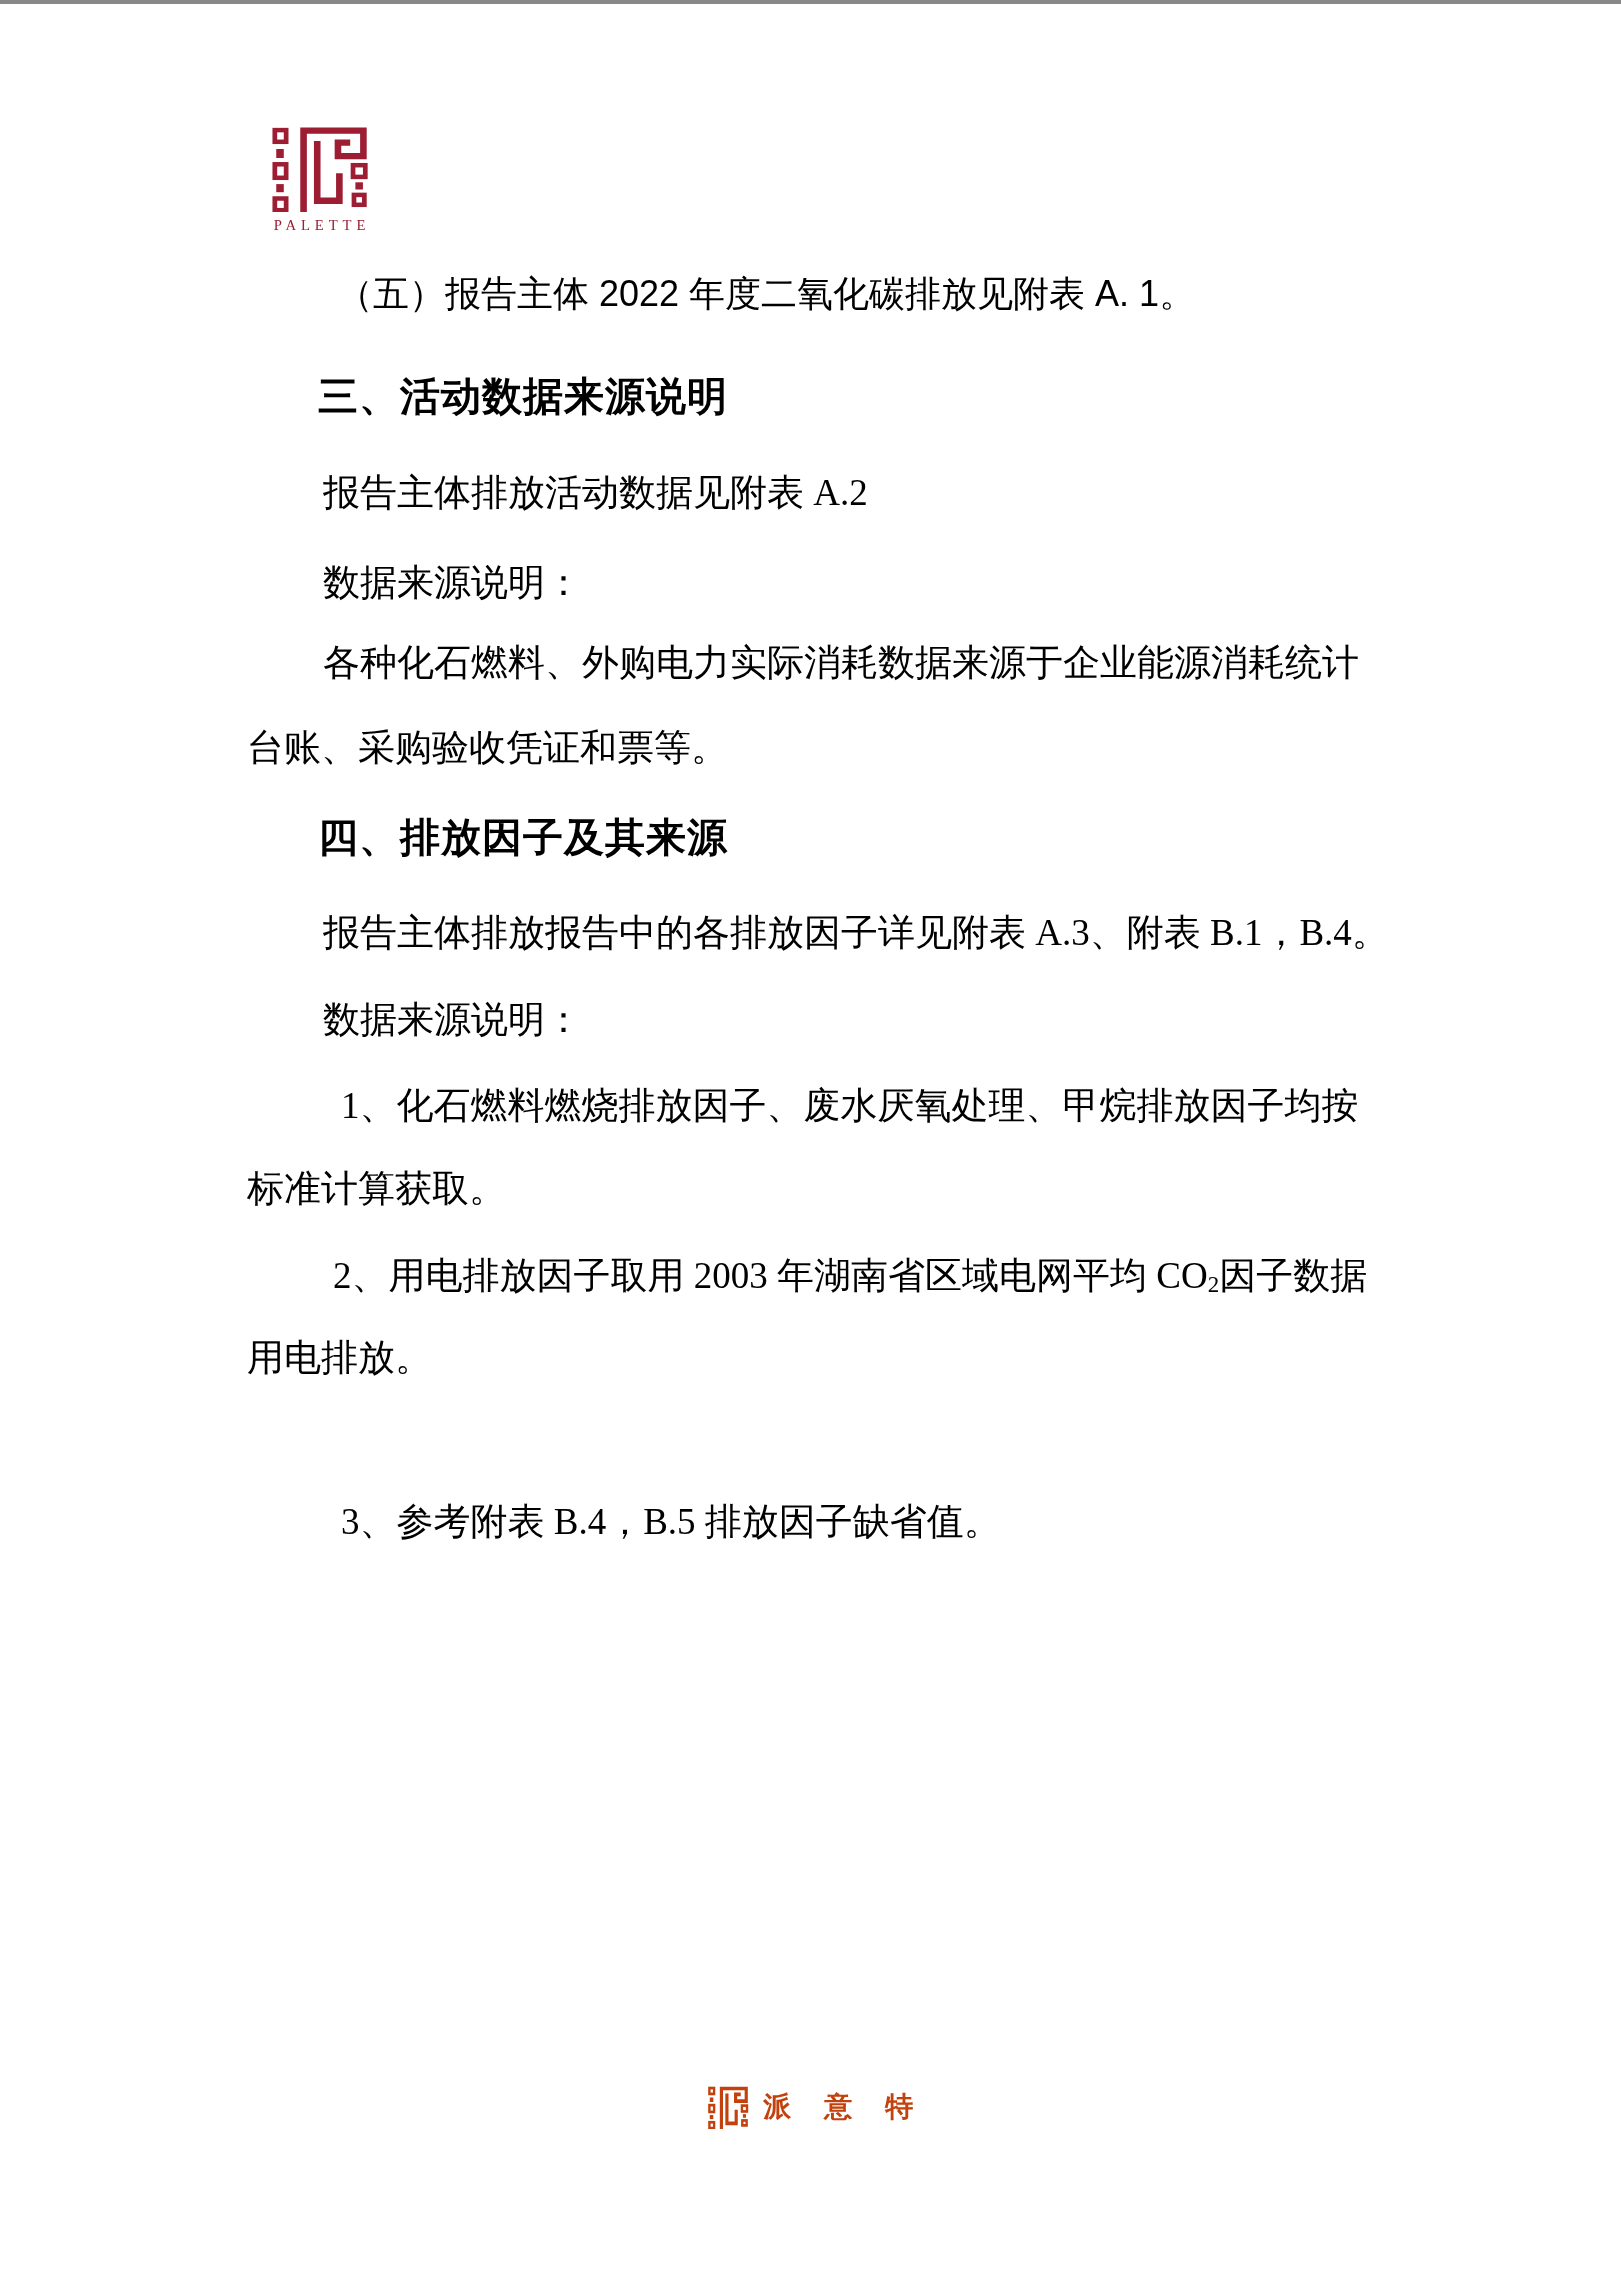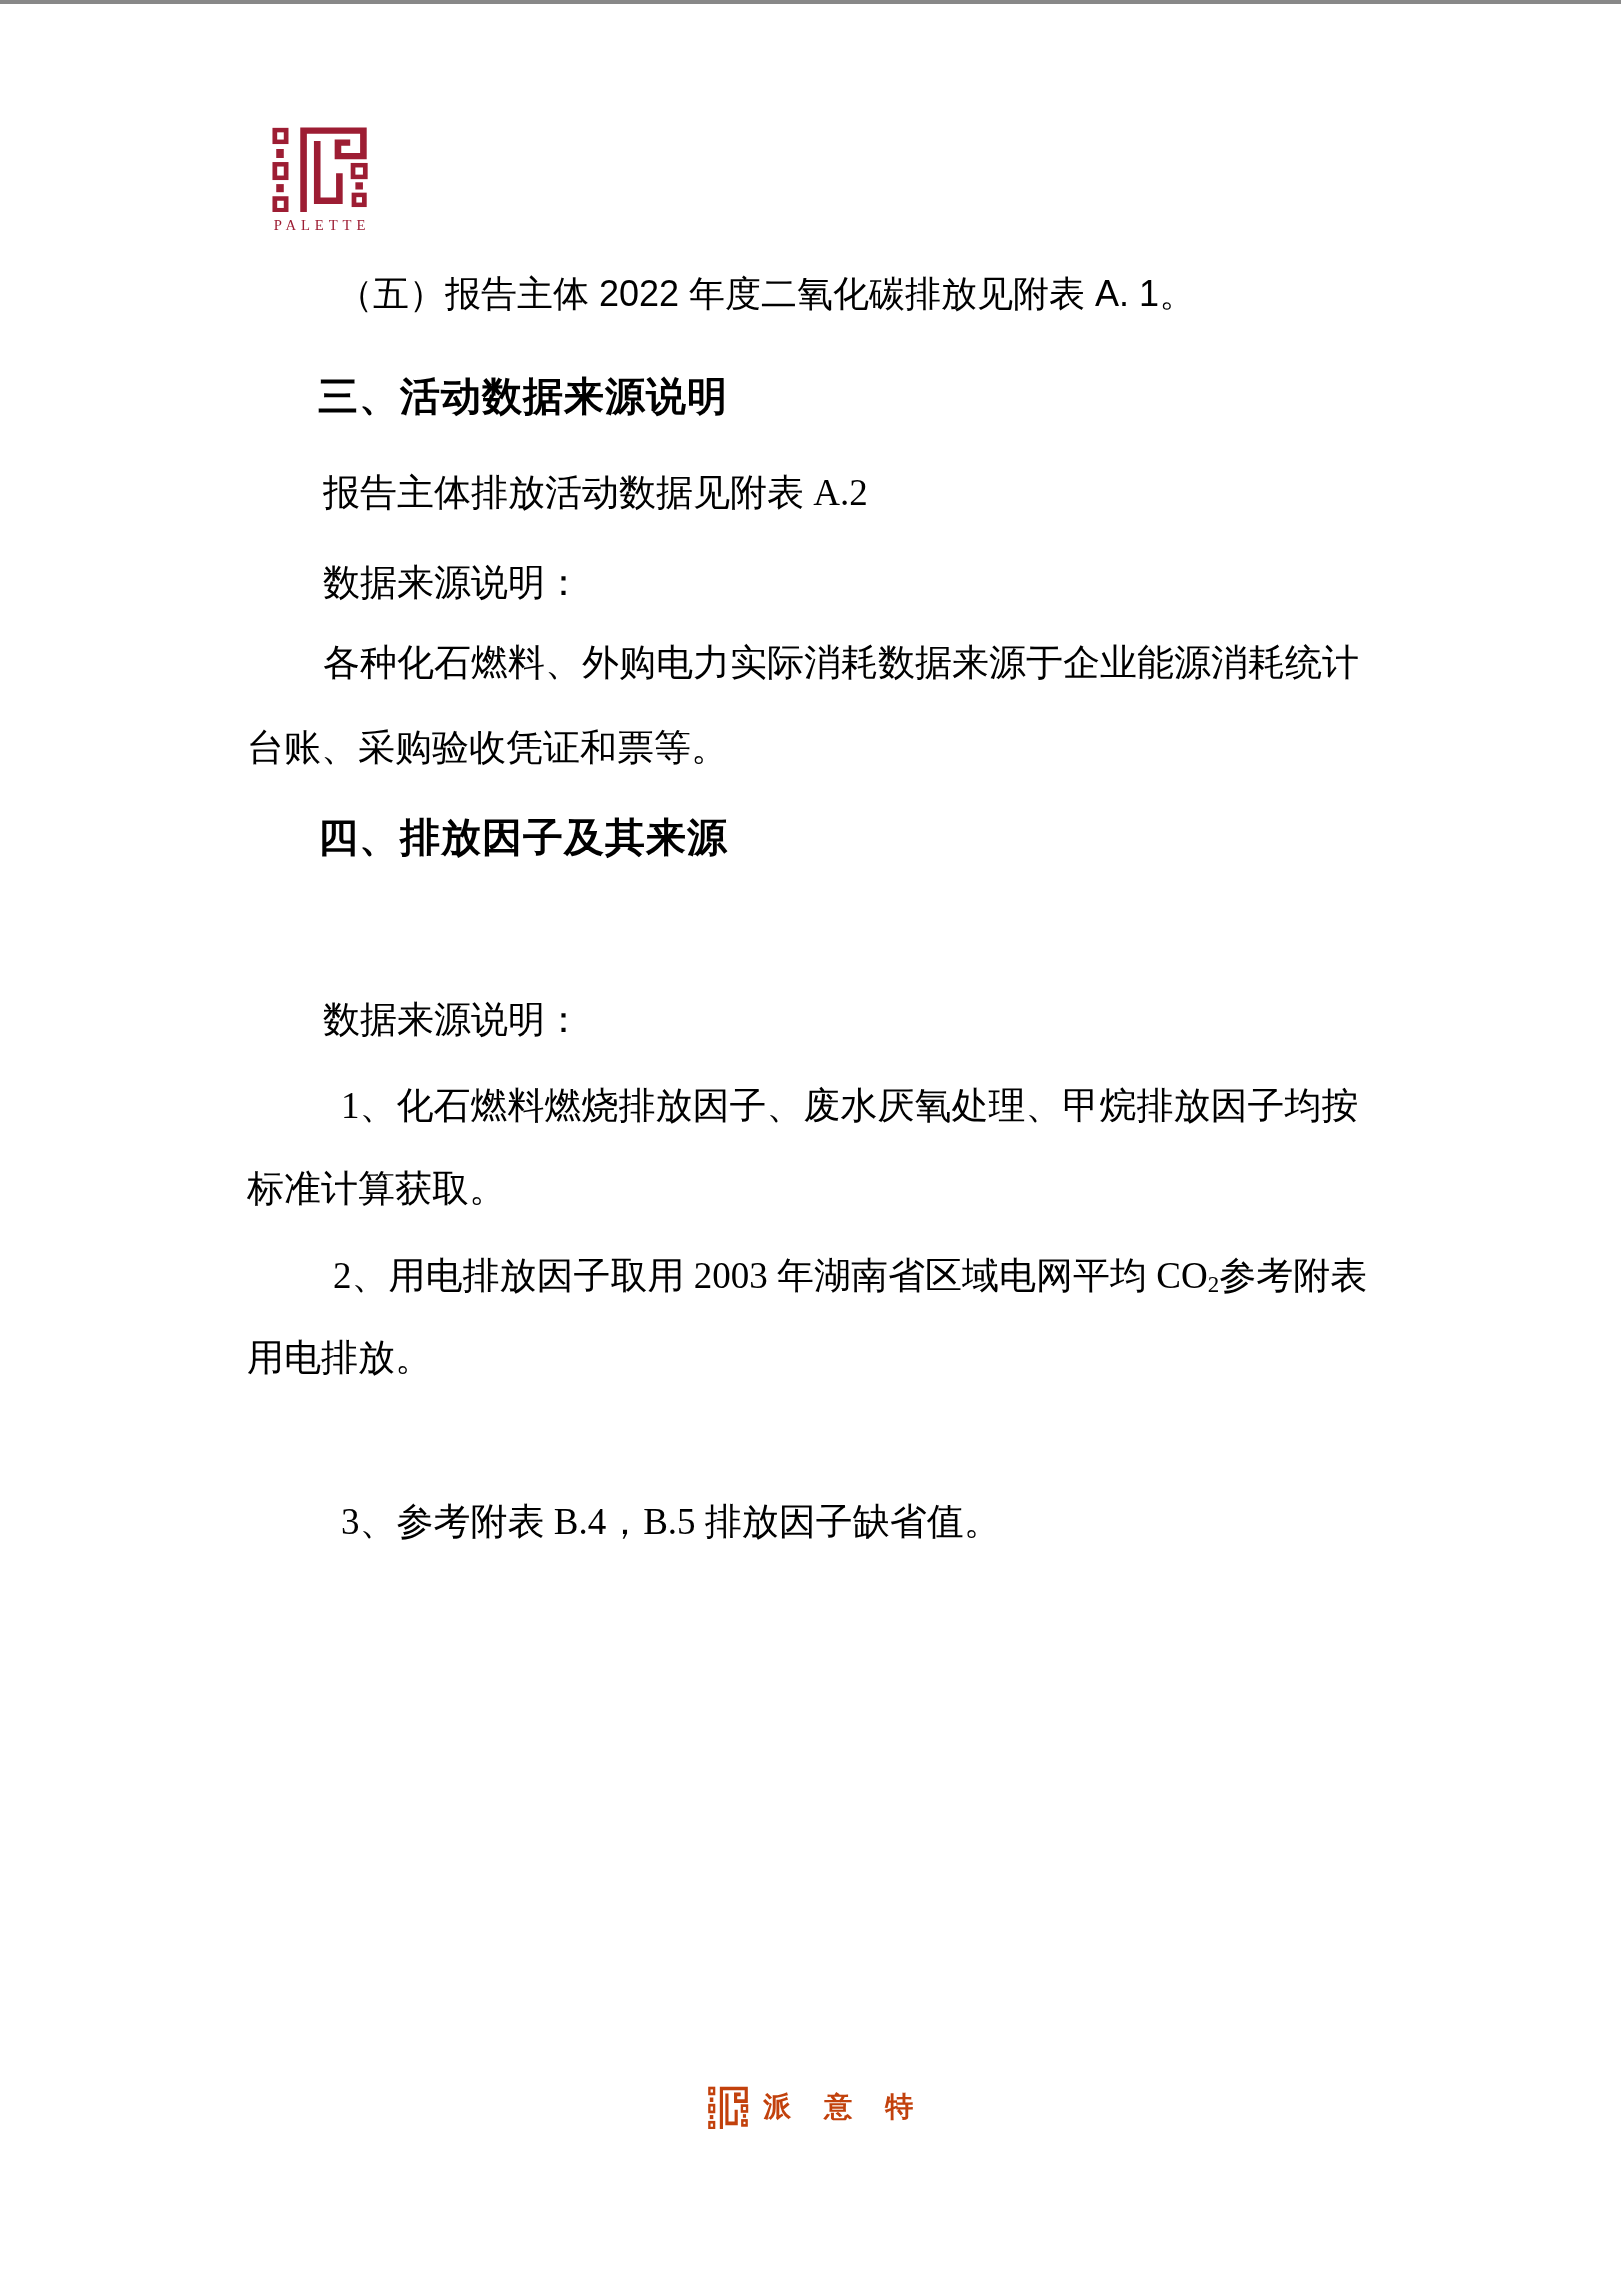--- a/index.html
+++ b/index.html
@@ -81,24 +81,25 @@
     <div class="brand-word">PALETTE</div>
   </div>
 
   <div class="line t-fs" style="left:337px;top:269px;">（五）报告主体 2022 年度二氧化碳排放见附表 A. 1。</div>
   <div class="line t-head" style="left:318px;top:369px;">三、活动数据来源说明</div>
   <div class="line t-body" style="left:323px;top:467px;">报告主体排放活动数据见附表 A.2</div>
   <div class="line t-body" style="left:323px;top:557px;">数据来源说明：</div>
   <div class="line t-body" style="left:323px;top:637px;">各种化石燃料、外购电力实际消耗数据来源于企业能源消耗统计</div>
   <div class="line t-body" style="left:247px;top:722px;">台账、采购验收凭证和票等。</div>
   <div class="line t-head" style="left:318px;top:810px;text-align:center;">四、排放因子及其来源</div>
+  <div class="line t-body" style="left:323px;top:907px;">报告主体排放报告中的各排放因子详见附表 A.3、附表 B.1，B.4。</div>
   <div class="line t-body" style="left:323px;top:994px;">数据来源说明：</div>
   <div class="line t-body" style="left:341px;top:1080px;">1、化石燃料燃烧排放因子、废水厌氧处理、甲烷排放因子均按</div>
   <div class="line t-body" style="left:247px;top:1163px;">标准计算获取。</div>
-  <div class="line t-body" style="left:333px;top:1250px;"><span>2、用电排放因子取用 2003 年湖南省区域电网平均 CO</span><sub class="sub">2</sub><span>参考附表</span></div>
+  <div class="line t-body" style="left:333px;top:1250px;"><span>2、用电排放因子取用 2003 年湖南省区域电网平均 CO</span><sub class="sub">2</sub><span>因子数据</span></div>
   <div class="line t-body" style="left:247px;top:1332px;">用电排放。</div>
   <div class="line t-body" style="left:341px;top:1496px;text-align:right;">3、参考附表 B.4，B.5 排放因子缺省值。</div>
 
   <div class="footer">
     <svg viewBox="0 0 104 100" width="41" height="45" preserveAspectRatio="none">
       <g fill="none" stroke="currentColor" stroke-width="6">
         <rect x="3.5" y="9" width="12" height="13"></rect>
         <rect x="3.5" y="47" width="12" height="15"></rect>
         <rect x="3.5" y="85" width="12" height="13"></rect>
         <rect x="86" y="48" width="13" height="13"></rect>

